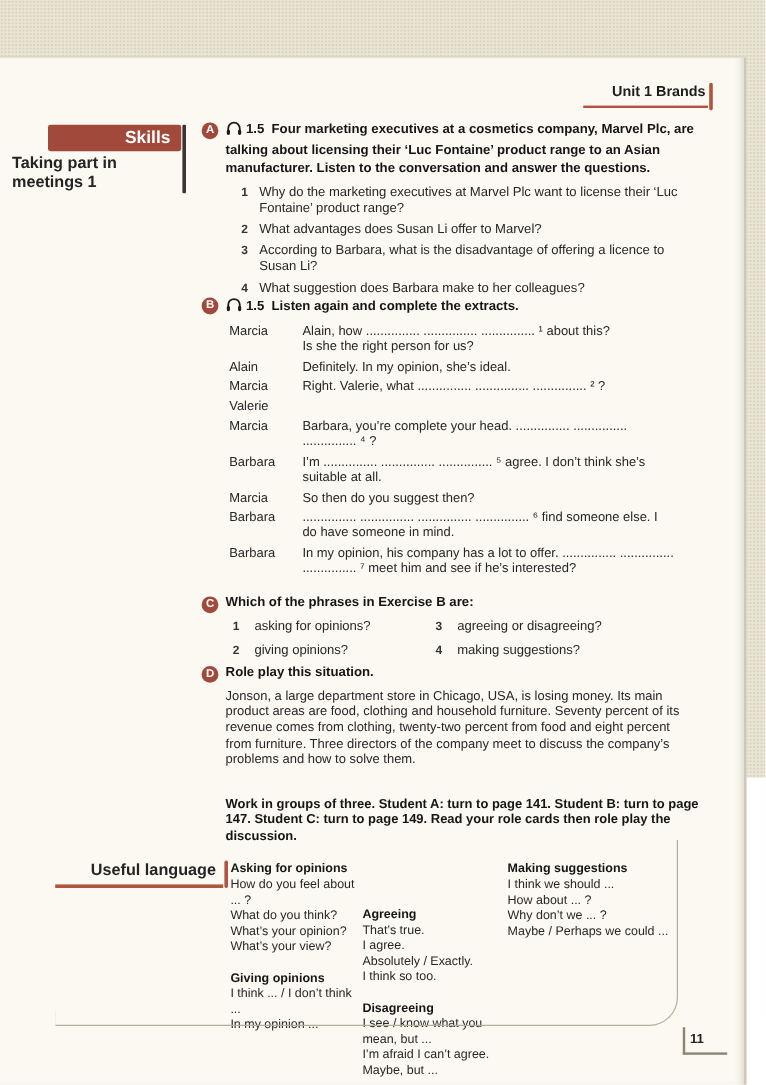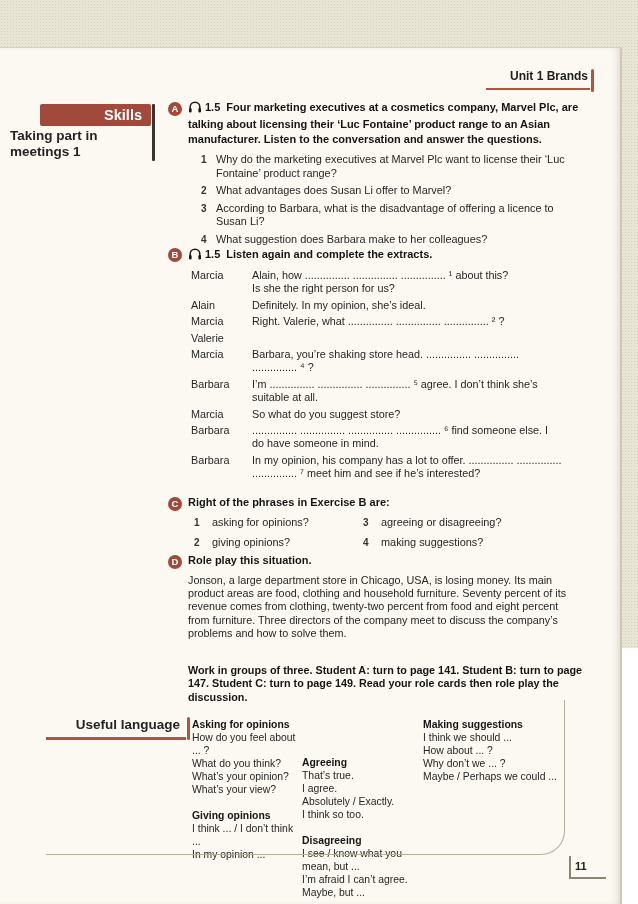--- a/index.html
+++ b/index.html
@@ -160,47 +160,47 @@
         </div>
       <div class="drow">
           <span class="d-name">Marcia</span>
           <span class="d-text">Right. Valerie, what ............... ............... ............... ² ?</span>
         </div>
       <div class="drow">
           <span class="d-name">Valerie</span>
         </div>
       <div class="drow">
           <span class="d-name">Marcia</span>
-          <span class="d-text">Barbara, you’re shaking store head. ............... ...............
+          <span class="d-text">Barbara, you’re complete your head. ............... ...............
 ............... ⁴ ?</span>
         </div>
       <div class="drow">
           <span class="d-name">Barbara</span>
           <span class="d-text">I’m ............... ............... ............... ⁵ agree. I don’t think she’s
 suitable at all.</span>
         </div>
       <div class="drow">
           <span class="d-name">Marcia</span>
-          <span class="d-text">So what do you suggest store?</span>
+          <span class="d-text">So then do you suggest then?</span>
         </div>
       <div class="drow">
           <span class="d-name">Barbara</span>
           <span class="d-text">............... ............... ............... ............... ⁶ find someone else. I
 do have someone in mind.</span>
         </div>
       <div class="drow">
           <span class="d-name">Barbara</span>
           <span class="d-text">In my opinion, his company has a lot to offer. ............... ...............
 ............... ⁷ meet him and see if he’s interested?</span>
         </div>
     </div>
   </div>
 
   <div class="section" style="top:495px;width:392px">
-    <div class="heading">Right of the phrases in Exercise B are:</div>
+    <div class="heading">Which of the phrases in Exercise B are:</div>
     <div class="c-grid">
       <div class="c-item">
           <span class="c-num">1</span>
           <span>asking for opinions?</span>
         </div>
       <div class="c-item">
           <span class="c-num">2</span>
           <span>giving opinions?</span>
         </div>
       <div class="c-item">

